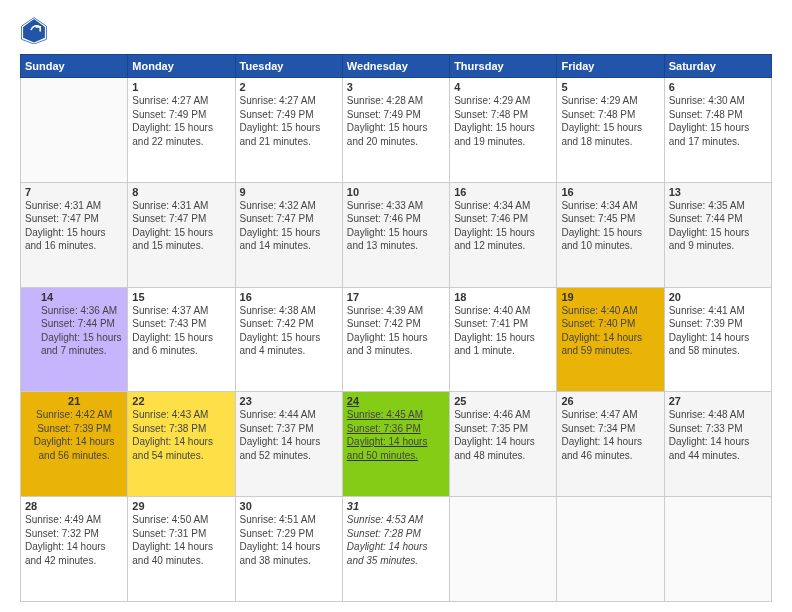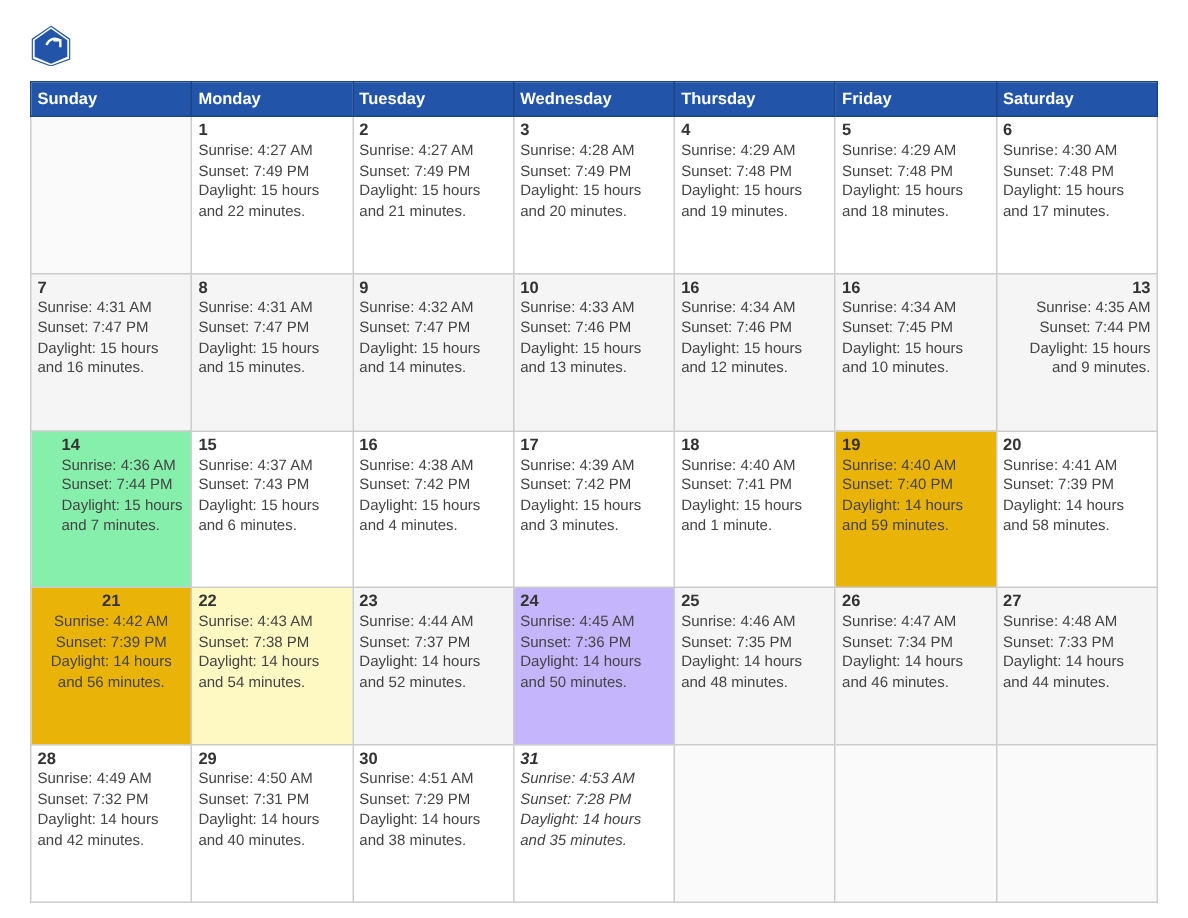--- a/index.html
+++ b/index.html
@@ -189,27 +189,27 @@
             <div class="cell-info">Sunrise: 4:33 AM<br>Sunset: 7:46 PM<br>Daylight: 15 hours<br>and 13 minutes.</div>
           </td>
           <td style="background-color: rgb(245, 245, 245);">
             <span class="cell-day">16</span>
             <div class="cell-info">Sunrise: 4:34 AM<br>Sunset: 7:46 PM<br>Daylight: 15 hours<br>and 12 minutes.</div>
           </td>
           <td style="background-color: rgb(245, 245, 245);">
             <span class="cell-day">16</span>
             <div class="cell-info">Sunrise: 4:34 AM<br>Sunset: 7:45 PM<br>Daylight: 15 hours<br>and 10 minutes.</div>
           </td>
-          <td style="background-color: rgb(245, 245, 245); text-align: right;">
+          <td style="background-color: rgb(245, 245, 245);">
             <span class="cell-day">13</span>
             <div class="cell-info">Sunrise: 4:35 AM<br>Sunset: 7:44 PM<br>Daylight: 15 hours<br>and 9 minutes.</div>
           </td>
         </tr>
         <tr>
-          <td style="background-color: #86efac; padding-left: 20px;">
+          <td style="background-color: #c4b5fd; padding-left: 20px;">
             <span class="cell-day">14</span>
             <div class="cell-info">Sunrise: 4:36 AM<br>Sunset: 7:44 PM<br>Daylight: 15 hours<br>and 7 minutes.</div>
           </td>
           <td style="background-color: rgb(255, 255, 255);">
             <span class="cell-day">15</span>
             <div class="cell-info">Sunrise: 4:37 AM<br>Sunset: 7:43 PM<br>Daylight: 15 hours<br>and 6 minutes.</div>
           </td>
           <td style="background-color: rgb(255, 255, 255);">
             <span class="cell-day">16</span>
             <div class="cell-info">Sunrise: 4:38 AM<br>Sunset: 7:42 PM<br>Daylight: 15 hours<br>and 4 minutes.</div>
@@ -229,29 +229,29 @@
           <td style="background-color: rgb(255, 255, 255); border-radius: 14px;">
             <span class="cell-day">20</span>
             <div class="cell-info">Sunrise: 4:41 AM<br>Sunset: 7:39 PM<br>Daylight: 14 hours<br>and 58 minutes.</div>
           </td>
         </tr>
         <tr>
           <td style="background-color: #eab308; text-align: center;">
             <span class="cell-day">21</span>
             <div class="cell-info">Sunrise: 4:42 AM<br>Sunset: 7:39 PM<br>Daylight: 14 hours<br>and 56 minutes.</div>
           </td>
-          <td style="background-color: #fef9c3;">
+          <td style="background-color: #fde047;">
             <span class="cell-day">22</span>
             <div class="cell-info">Sunrise: 4:43 AM<br>Sunset: 7:38 PM<br>Daylight: 14 hours<br>and 54 minutes.</div>
           </td>
           <td style="background-color: rgb(245, 245, 245);">
             <span class="cell-day">23</span>
             <div class="cell-info">Sunrise: 4:44 AM<br>Sunset: 7:37 PM<br>Daylight: 14 hours<br>and 52 minutes.</div>
           </td>
-          <td style="background-color: #c4b5fd;">
+          <td style="background-color: #84cc16; text-decoration: underline;">
             <span class="cell-day">24</span>
             <div class="cell-info">Sunrise: 4:45 AM<br>Sunset: 7:36 PM<br>Daylight: 14 hours<br>and 50 minutes.</div>
           </td>
           <td style="background-color: rgb(245, 245, 245);">
             <span class="cell-day">25</span>
             <div class="cell-info">Sunrise: 4:46 AM<br>Sunset: 7:35 PM<br>Daylight: 14 hours<br>and 48 minutes.</div>
           </td>
           <td style="background-color: rgb(245, 245, 245);">
             <span class="cell-day">26</span>
             <div class="cell-info">Sunrise: 4:47 AM<br>Sunset: 7:34 PM<br>Daylight: 14 hours<br>and 46 minutes.</div>

